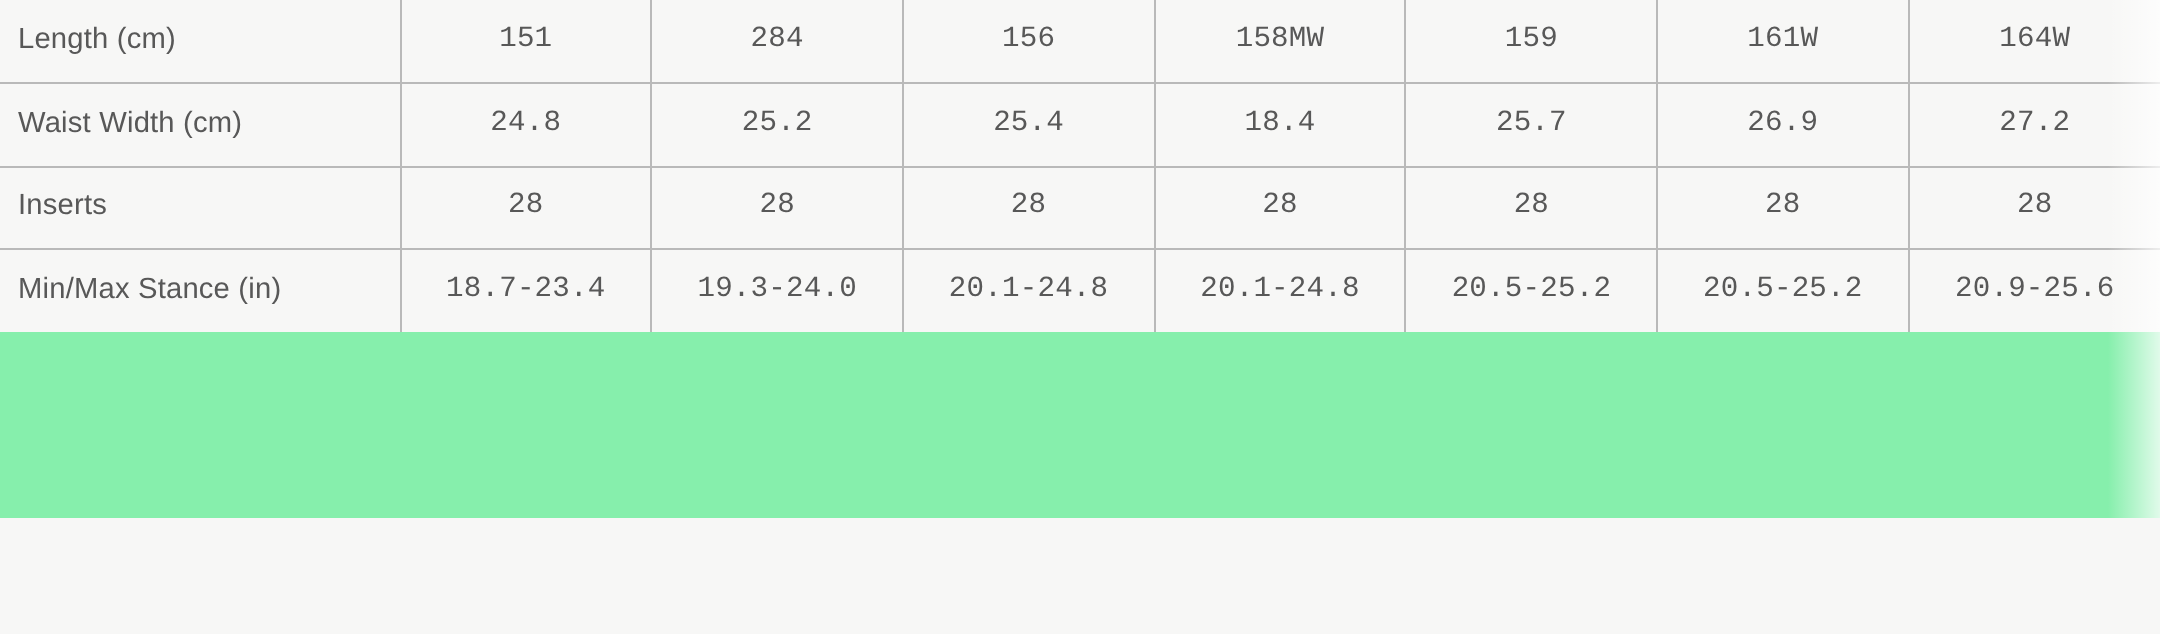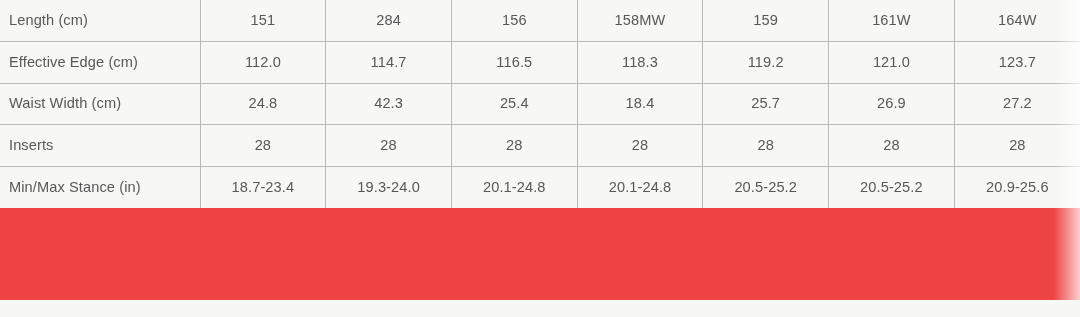--- a/index.html
+++ b/index.html
@@ -12,23 +12,23 @@
   body {
     width: 1080px;
     height: 317px;
     overflow: hidden;
     font-family: "Liberation Sans", "DejaVu Sans", sans-serif;
   }
 
   .spec-table-wrap {
     position: relative;
     width: 1080px;
-    height: 300px;
+    height: 259px;
     overflow: hidden;
-    background: #ef4444;
+    background: #86efac;
   }
 
   table.spec-table {
     border-collapse: collapse;
     width: 1080px;
     table-layout: fixed;
     background: #f7f7f6;
   }
 
   table.spec-table tr {
@@ -56,20 +56,21 @@
     width: 200px;
     text-align: left;
     padding-left: 9px;
     color: #585858;
   }
 
   table.spec-table td.value-cell {
     width: 125.7px;
     text-align: center;
     color: #585858;
+    font-family: Liberation Mono, monospace;
   }
 
   table.spec-table td.value-cell:last-child {
     border-right: none;
   }
 
   table.spec-table tr:last-child th,
   table.spec-table tr:last-child td {
     border-bottom: none;
   }
@@ -97,35 +98,25 @@
         <th class="row-label">Length (cm)</th>
         <td class="value-cell">151</td>
         <td class="value-cell">284</td>
         <td class="value-cell">156</td>
         <td class="value-cell">158MW</td>
         <td class="value-cell">159</td>
         <td class="value-cell">161W</td>
         <td class="value-cell">164W</td>
       </tr>
 
-      <tr>
-        <th class="row-label">Effective Edge (cm)</th>
-        <td class="value-cell">112.0</td>
-        <td class="value-cell">114.7</td>
-        <td class="value-cell">116.5</td>
-        <td class="value-cell">118.3</td>
-        <td class="value-cell">119.2</td>
-        <td class="value-cell">121.0</td>
-        <td class="value-cell">123.7</td>
-      </tr>
 
       <tr>
         <th class="row-label">Waist Width (cm)</th>
         <td class="value-cell">24.8</td>
-        <td class="value-cell">42.3</td>
+        <td class="value-cell">25.2</td>
         <td class="value-cell">25.4</td>
         <td class="value-cell">18.4</td>
         <td class="value-cell">25.7</td>
         <td class="value-cell">26.9</td>
         <td class="value-cell">27.2</td>
       </tr>
 
 
 
       <tr>

